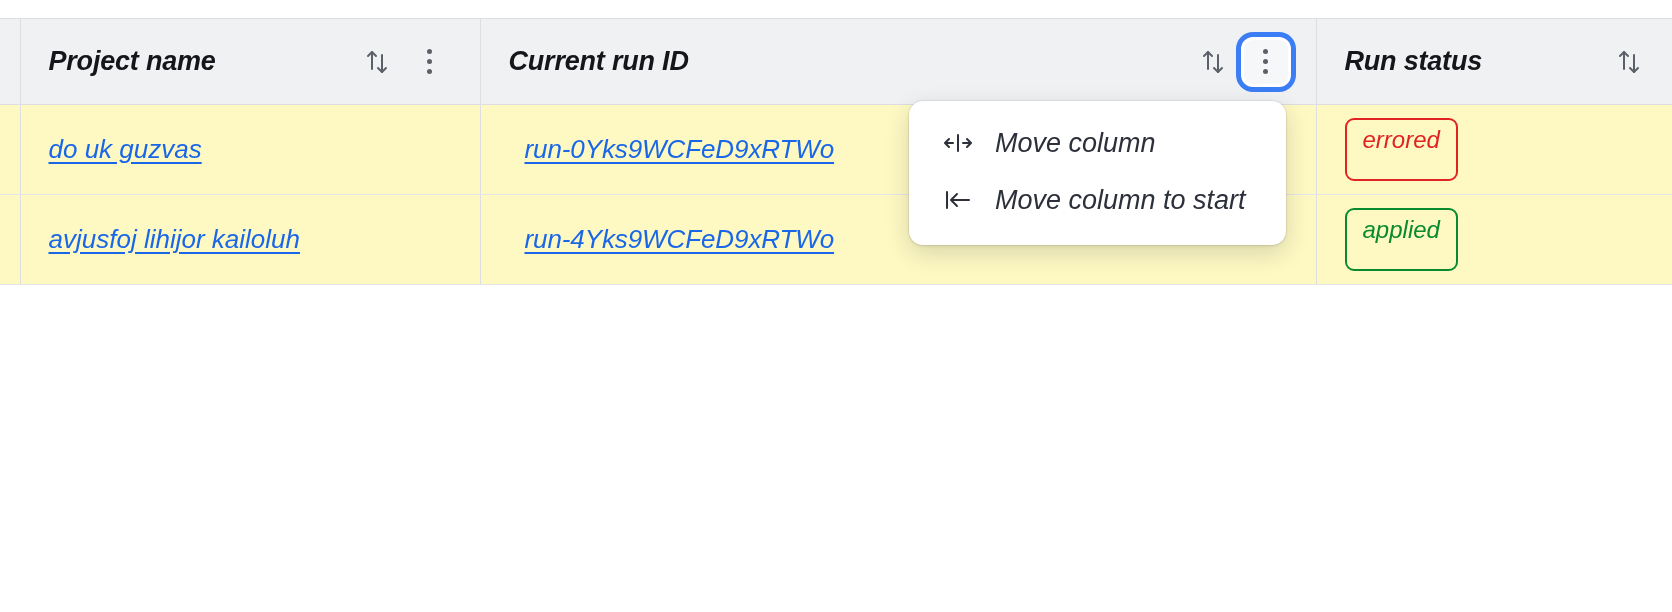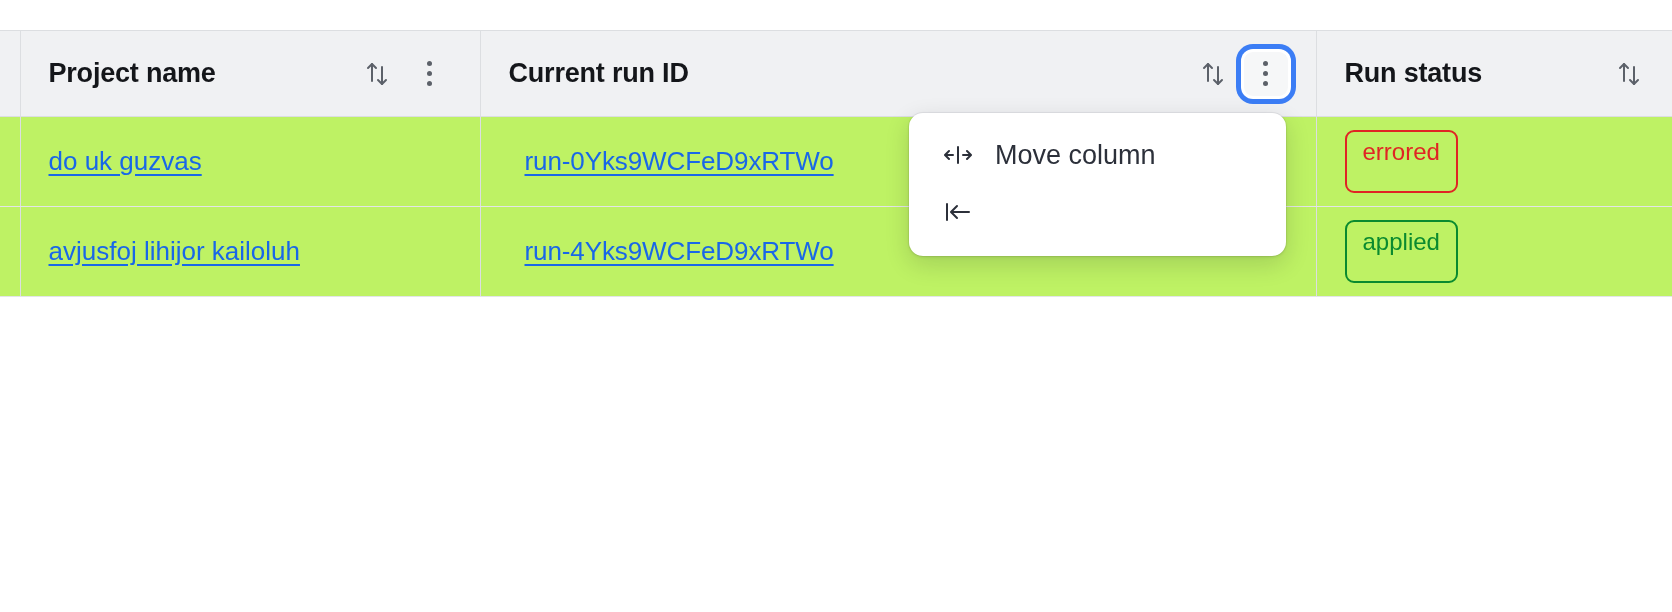--- a/index.html
+++ b/index.html
@@ -6,23 +6,24 @@
   html, body {
     width: 1672px;
     height: 612px;
     background: #ffffff;
     font-family: "Liberation Sans", sans-serif;
     overflow: hidden;
   }
 
   .table-wrap {
     position: absolute;
-    left: 0; top: 30px;
+    left: 0; top: 18px;
     width: 1672px;
     height: 582px;
+    font-style: italic;
   }
 
   table.grid {
     width: 1672px;
     border-collapse: collapse;
     table-layout: fixed;
   }
 
   col.c-gutter { width: 20px; }
   col.c-project { width: 460px; }
@@ -92,21 +93,21 @@
     width: 5px; height: 5px;
     border-radius: 50%;
     background: #5c6169;
     display: block;
     margin: 2.5px 0;
   }
   .kebab-stack { display: flex; flex-direction: column; align-items: center; }
 
   tbody td {
     height: 90px;
-    background: #bef264;
+    background: #fef9c3;
     border-bottom: 1px solid #e3e5e8;
     border-right: 1px solid #dcdee1;
     padding: 0 28px;
     vertical-align: middle;
   }
   tbody td.gutter { padding: 0; }
   tbody td:last-child { border-right: none; }
 
   .cell-link {
     font-size: 26px;
@@ -284,15 +285,16 @@
     <div class="menu-item">
       <span class="menu-icon">
         <svg width="28" height="22" viewBox="0 0 28 22">
           <g stroke="#2c303a" stroke-width="2" fill="none" stroke-linecap="round" stroke-linejoin="round">
             <path d="M3 3 V19"></path>
             <path d="M25 11 H8"></path>
               <path d="M13 5 L7 11 L13 17"></path>
           </g>
         </svg>
       </span>
+      <span class="menu-label">Move column to start</span>
     </div>
   </div>
 </div>
 
 </body></html>

